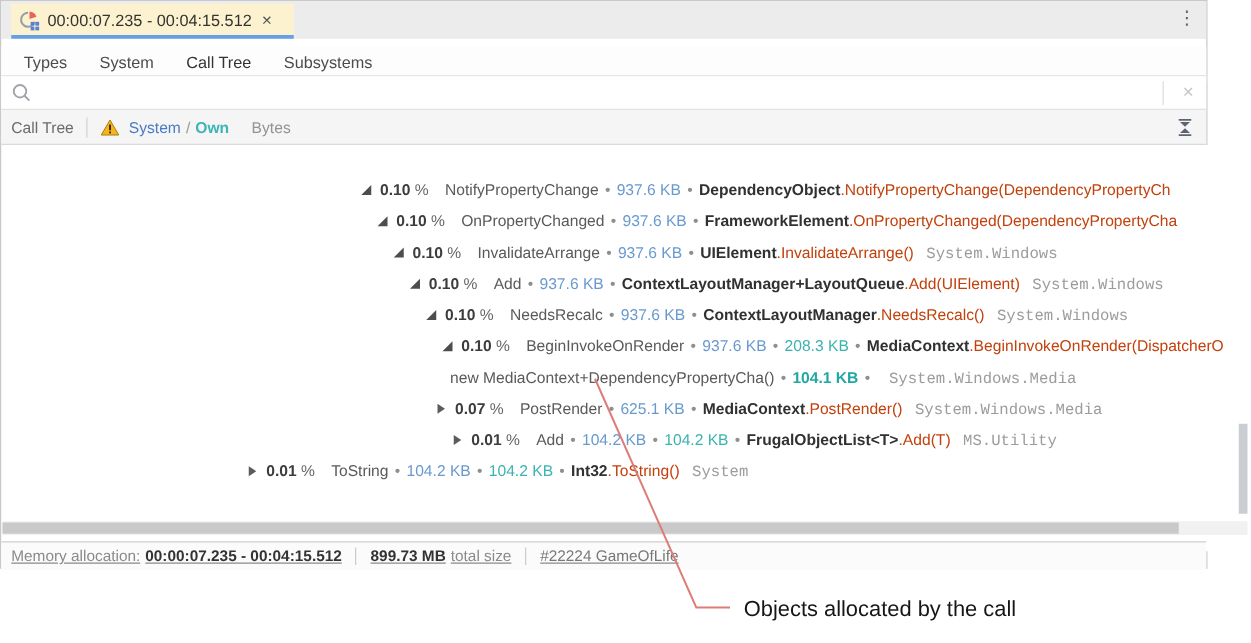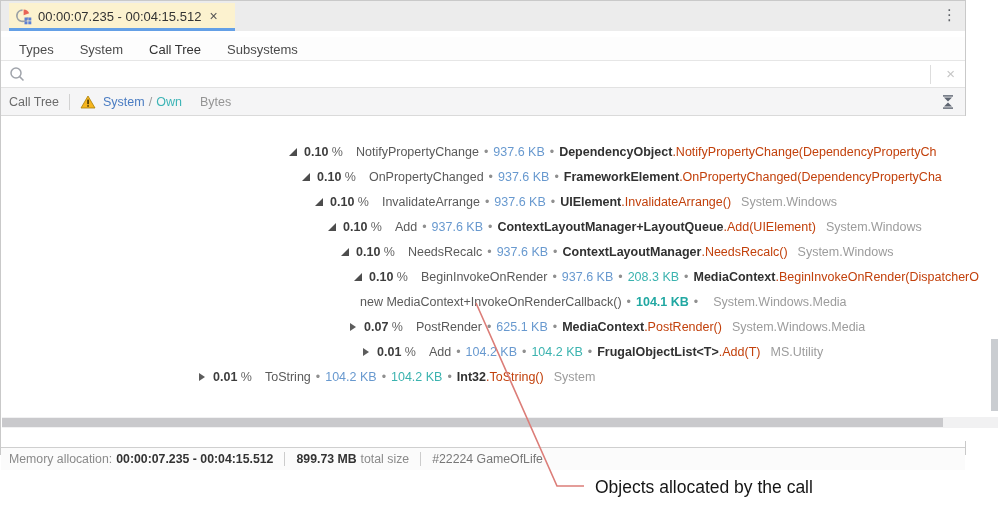--- a/index.html
+++ b/index.html
@@ -22,49 +22,49 @@
   .searchrow{position:absolute;left:0;top:59px;width:100%;height:28px;background:#fff;border-top:1px solid #e6e6e6;border-bottom:1px solid #e2e2e2;box-sizing:border-box;}
   .searchrow svg{position:absolute;left:8px;top:5px;}
   .search-input{position:absolute;left:30px;top:2px;width:920px;height:22px;border:none;outline:none;font-size:13px;color:#333;background:transparent;}
   .search-clear-sep{position:absolute;right:34px;top:4px;height:19px;border-left:1px solid #ddd;}
   .search-clear{position:absolute;right:10px;top:4px;font-size:15px;color:#c6c6c6;}
 
   .headerrow{position:absolute;left:0;top:87px;width:100%;height:28px;background:#f5f5f6;border-bottom:1px solid #dadada;box-sizing:border-box;display:flex;align-items:center;font-size:12.5px;color:#6b6b6b;padding-left:8px;}
   .hdr-sep{height:16px;border-left:1px solid #d2d2d2;margin:0 10px;}
   .hdr-total{color:#4a7cc2;}
   .hdr-slash{color:#999;margin:0 4px;}
-  .hdr-own{color:#3db4b6;}
+  .hdr-own{color:#3db4b6;font-weight:bold;}
   .hdr-bytes{color:#949494;margin-left:18px;}
   .hdr-collapse{position:absolute;right:9px;top:6px;}
 
   
   .tree{position:absolute;left:1px;top:115px;width:996px;height:301px;overflow:hidden;padding-top:24px;box-sizing:content-box;background:#fff;}
   .trow{height:25px;line-height:25px;white-space:nowrap;font-size:12.5px;color:#555;box-sizing:border-box;}
   .trow.hl{background:#a9c8f0;width:967px;}
   .ar-e{display:inline-block;width:0;height:0;border-left:8px solid transparent;border-bottom:8px solid #4d4d4d;margin-right:7px;}
   .ar-c{display:inline-block;width:0;height:0;border-top:4.5px solid transparent;border-bottom:4.5px solid transparent;border-left:6px solid #5c5c5c;margin-right:8px;}
   .pnum{font-weight:bold;color:#3d3d3d;}
   .psign{color:#666;}
   .gap{display:inline-block;width:13px;}
   .nm{color:#5a5a5a;}
   .dot{color:#8f8f8f;margin:0 5px;}
   .kbt{color:#6899cf;}
   .kbo{color:#3bb3af;}
   .kbo.b{font-weight:bold;color:#21a8a2;}
   .cls{font-weight:bold;color:#313131;}
   .meth{color:#c2410c;}
-  .ns{color:#9c9c9c;margin-left:10px;}
+  .ns{color:#9c9c9c;margin-left:10px;font-family:Liberation Mono, monospace;}
 
   
   .hscroll{position:absolute;left:1px;top:416px;width:996px;height:11px;background:#f1f1f2;}
   .hscroll .thumb{position:absolute;left:0;top:1px;width:941px;height:9px;background:#c9c9cc;}
   .vthumb{position:absolute;left:990px;top:338px;width:7px;height:72px;background:#cacdd1;}
 
   
-  .statusbar{position:absolute;left:0;top:446px;width:100%;height:23px;background:#fbfbfb;border-top:1px solid #cfcfcf;box-sizing:border-box;display:flex;align-items:center;padding-left:8px;font-size:12.3px;color:#8a8a8a;}
+  .statusbar{position:absolute;left:0;top:432px;width:100%;height:23px;background:#fbfbfb;border-top:1px solid #cfcfcf;box-sizing:border-box;display:flex;align-items:center;padding-left:8px;font-size:12.3px;color:#8a8a8a;text-decoration:underline;}
   .sb-strong{color:#333;font-weight:bold;margin-left:4px;white-space:pre;}
   .sb-sep{height:14px;border-left:1px solid #ccc;margin:0 11px;}
   .sb-plain{color:#8a8a8a;margin-left:4px;}
   .sb-snap{color:#777;}
 
   
   .annot-svg{position:absolute;left:0;top:0;width:1001px;height:514px;pointer-events:none;}
   .annot-label{position:absolute;left:595px;top:477px;font-size:17.5px;color:#161616;font-weight:500;}
 </style>
 </head>
@@ -135,21 +135,21 @@
       </span>
     </div>
 
     <div class="tree">
         <div class="trow" style="padding-left: 287px;"><span class="ar-e"></span><span class="pnum">0.10</span><span class="psign"> %</span><span class="gap"></span><span class="nm">NotifyPropertyChange</span><span class="dot">•</span><span class="kbt">937.6 KB</span><span class="dot">•</span><span class="cls">DependencyObject</span><span class="meth">.NotifyPropertyChange(DependencyPropertyCh</span></div>
         <div class="trow" style="padding-left: 300px;"><span class="ar-e"></span><span class="pnum">0.10</span><span class="psign"> %</span><span class="gap"></span><span class="nm">OnPropertyChanged</span><span class="dot">•</span><span class="kbt">937.6 KB</span><span class="dot">•</span><span class="cls">FrameworkElement</span><span class="meth">.OnPropertyChanged(DependencyPropertyCha</span></div>
         <div class="trow" style="padding-left: 313px;"><span class="ar-e"></span><span class="pnum">0.10</span><span class="psign"> %</span><span class="gap"></span><span class="nm">InvalidateArrange</span><span class="dot">•</span><span class="kbt">937.6 KB</span><span class="dot">•</span><span class="cls">UIElement</span><span class="meth">.InvalidateArrange()</span><span class="ns">System.Windows</span></div>
         <div class="trow" style="padding-left: 326px;"><span class="ar-e"></span><span class="pnum">0.10</span><span class="psign"> %</span><span class="gap"></span><span class="nm">Add</span><span class="dot">•</span><span class="kbt">937.6 KB</span><span class="dot">•</span><span class="cls">ContextLayoutManager+LayoutQueue</span><span class="meth">.Add(UIElement)</span><span class="ns">System.Windows</span></div>
         <div class="trow" style="padding-left: 339px;"><span class="ar-e"></span><span class="pnum">0.10</span><span class="psign"> %</span><span class="gap"></span><span class="nm">NeedsRecalc</span><span class="dot">•</span><span class="kbt">937.6 KB</span><span class="dot">•</span><span class="cls">ContextLayoutManager</span><span class="meth">.NeedsRecalc()</span><span class="ns">System.Windows</span></div>
         <div class="trow" style="padding-left: 352px;"><span class="ar-e"></span><span class="pnum">0.10</span><span class="psign"> %</span><span class="gap"></span><span class="nm">BeginInvokeOnRender</span><span class="dot">•</span><span class="kbt">937.6 KB</span><span class="dot">•</span><span class="kbo">208.3 KB</span><span class="dot">•</span><span class="cls">MediaContext</span><span class="meth">.BeginInvokeOnRender(DispatcherO</span></div>
-        <div class="trow" style="padding-left: 358px;"><span class="nm">new MediaContext+InvokeOnRenderCallback()</span><span class="dot">•</span><span class="kbo b">104.1 KB</span><span class="dot">•</span><span class="ns">System.Windows.Media</span></div>
+        <div class="trow" style="padding-left: 358px;"><span class="nm">new MediaContext+DependencyPropertyCha()</span><span class="dot">•</span><span class="kbo b">104.1 KB</span><span class="dot">•</span><span class="ns">System.Windows.Media</span></div>
         <div class="trow" style="padding-left: 348px;"><span class="ar-c"></span><span class="pnum">0.07</span><span class="psign"> %</span><span class="gap"></span><span class="nm">PostRender</span><span class="dot">•</span><span class="kbt">625.1 KB</span><span class="dot">•</span><span class="cls">MediaContext</span><span class="meth">.PostRender()</span><span class="ns">System.Windows.Media</span></div>
         <div class="trow" style="padding-left: 361px;"><span class="ar-c"></span><span class="pnum">0.01</span><span class="psign"> %</span><span class="gap"></span><span class="nm">Add</span><span class="dot">•</span><span class="kbt">104.2 KB</span><span class="dot">•</span><span class="kbo">104.2 KB</span><span class="dot">•</span><span class="cls">FrugalObjectList&lt;T&gt;</span><span class="meth">.Add(T)</span><span class="ns">MS.Utility</span></div>
         <div class="trow" style="padding-left: 197px;"><span class="ar-c"></span><span class="pnum">0.01</span><span class="psign"> %</span><span class="gap"></span><span class="nm">ToString</span><span class="dot">•</span><span class="kbt">104.2 KB</span><span class="dot">•</span><span class="kbo">104.2 KB</span><span class="dot">•</span><span class="cls">Int32</span><span class="meth">.ToString()</span><span class="ns">System</span></div>
       </div>
 
     <div class="hscroll">
       <div class="thumb"></div>
     </div>
     <div class="vthumb"></div>
 

